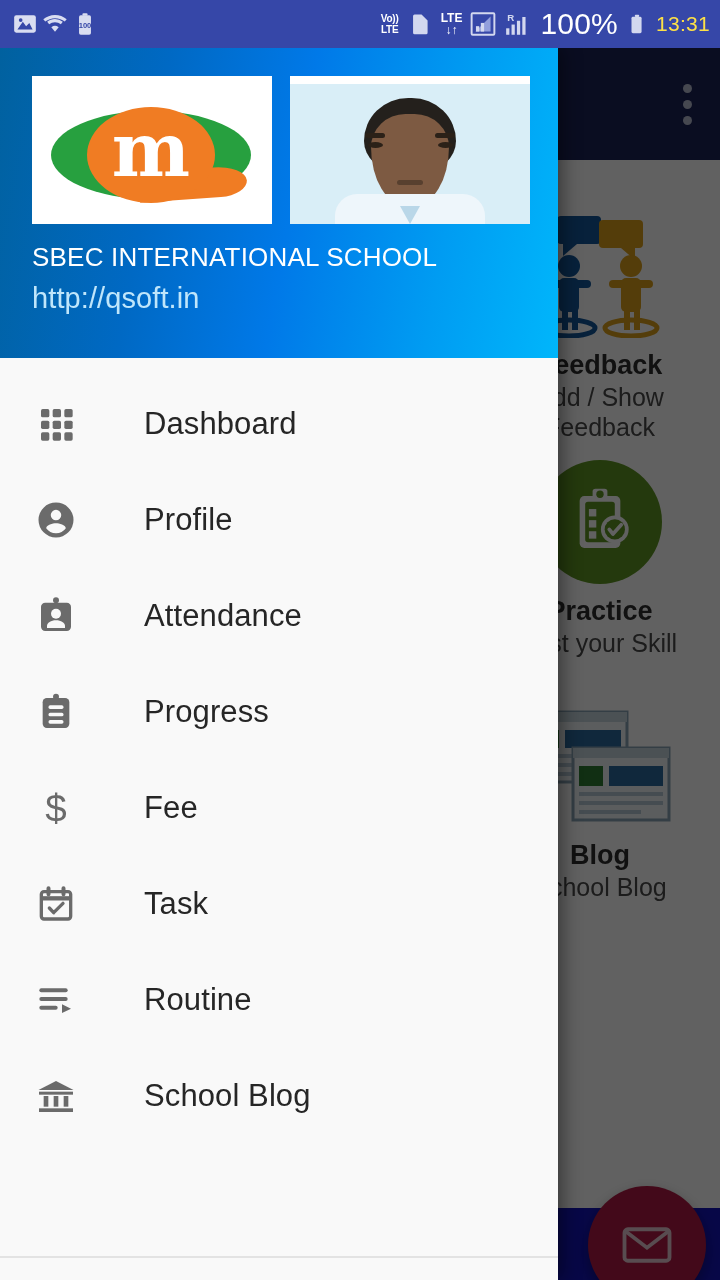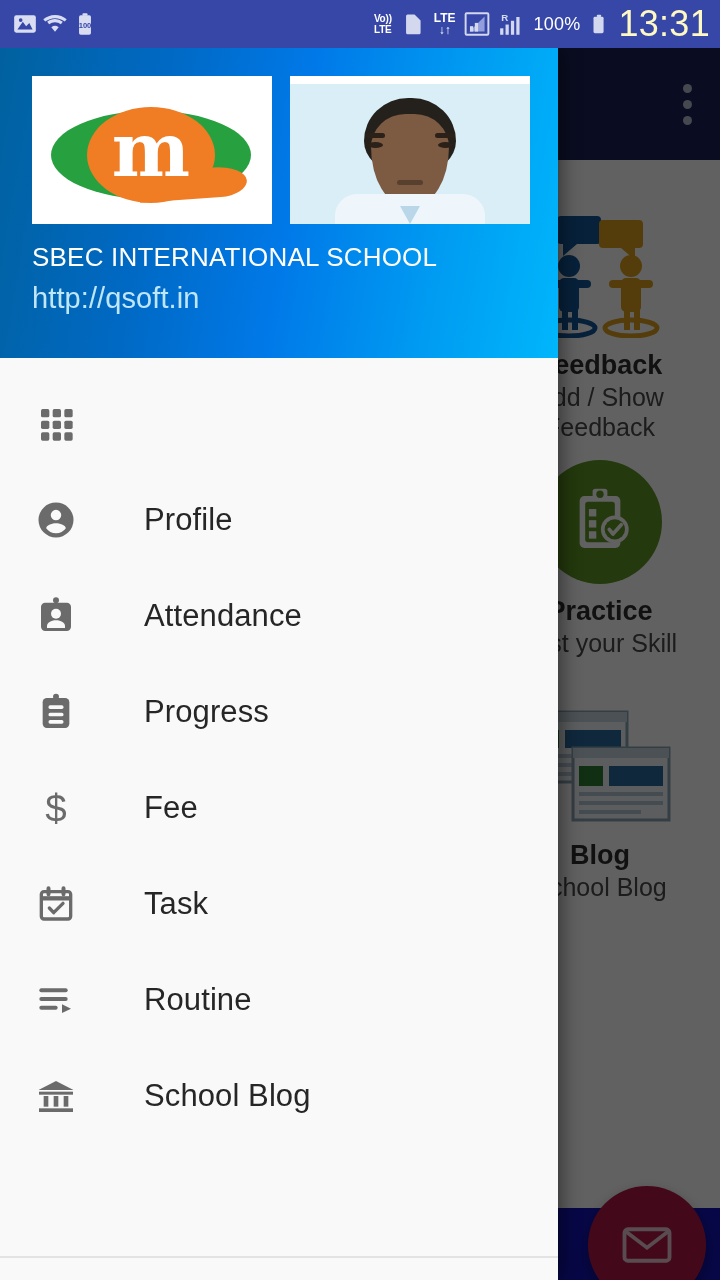--- a/index.html
+++ b/index.html
@@ -14,22 +14,22 @@
   
   .statusbar{
     position:absolute; top:0; left:0; width:720px; height:48px;
     background:#3647a8;
     display:flex; align-items:center; justify-content:space-between;
     padding:0 10px 0 12px; z-index:60;
   }
   .sb-left{ display:flex; align-items:center; gap:4px; }
   .sb-right{ display:flex; align-items:center; gap:8px; }
   .sb-ico{ opacity:.93; display:flex; align-items:center; }
-  .sb-text{ color:#ffffff; font-size:18px; letter-spacing:.2px; }
-  .sb-time{ color:#fef9c3; font-size:36px; letter-spacing:.3px; }
+  .sb-text{ color:#ffffff; font-size:30px; letter-spacing:.2px; }
+  .sb-time{ color:#fde047; font-size:21px; letter-spacing:.3px; }
   .volte{
     color:#fff; font-size:10px; line-height:11px; font-weight:bold;
     text-align:center; letter-spacing:-.2px;
   }
   .lte-stack{ color:#fff; font-size:12px; line-height:12px; font-weight:bold; text-align:center; }
 
   
   .bg-screen{ position:absolute; inset:48px 0 0 0; background:#fafafa; z-index:5; }
   .bg-appbar{
     position:absolute; top:0; left:0; width:720px; height:112px;
@@ -324,20 +324,21 @@
               <rect x="10" y="3" width="5" height="5" rx="1"></rect>
               <rect x="17" y="3" width="5" height="5" rx="1"></rect>
             <rect x="3" y="10" width="5" height="5" rx="1"></rect>
               <rect x="10" y="10" width="5" height="5" rx="1"></rect>
               <rect x="17" y="10" width="5" height="5" rx="1"></rect>
             <rect x="3" y="17" width="5" height="5" rx="1"></rect>
               <rect x="10" y="17" width="5" height="5" rx="1"></rect>
               <rect x="17" y="17" width="5" height="5" rx="1"></rect>
           </svg>
         </span>
+        <span class="mi-label">Dashboard</span>
       </div>
 
       <div class="menu-item">
         <span class="mi-icon">
           <svg viewBox="0 0 24 24" width="42" height="42" fill="#6b6b6b">
             <path d="M12 2a10 10 0 100 20 10 10 0 000-20zm0 4.2a3 3 0 110 6 3 3 0 010-6zm0 13.4c-2.3 0-4.4-1.1-5.6-2.9.1-1.8 3.7-2.8 5.6-2.8s5.5 1 5.6 2.8A6.8 6.8 0 0112 19.6z"></path>
           </svg>
         </span>
         <span class="mi-label">Profile</span>
       </div>

